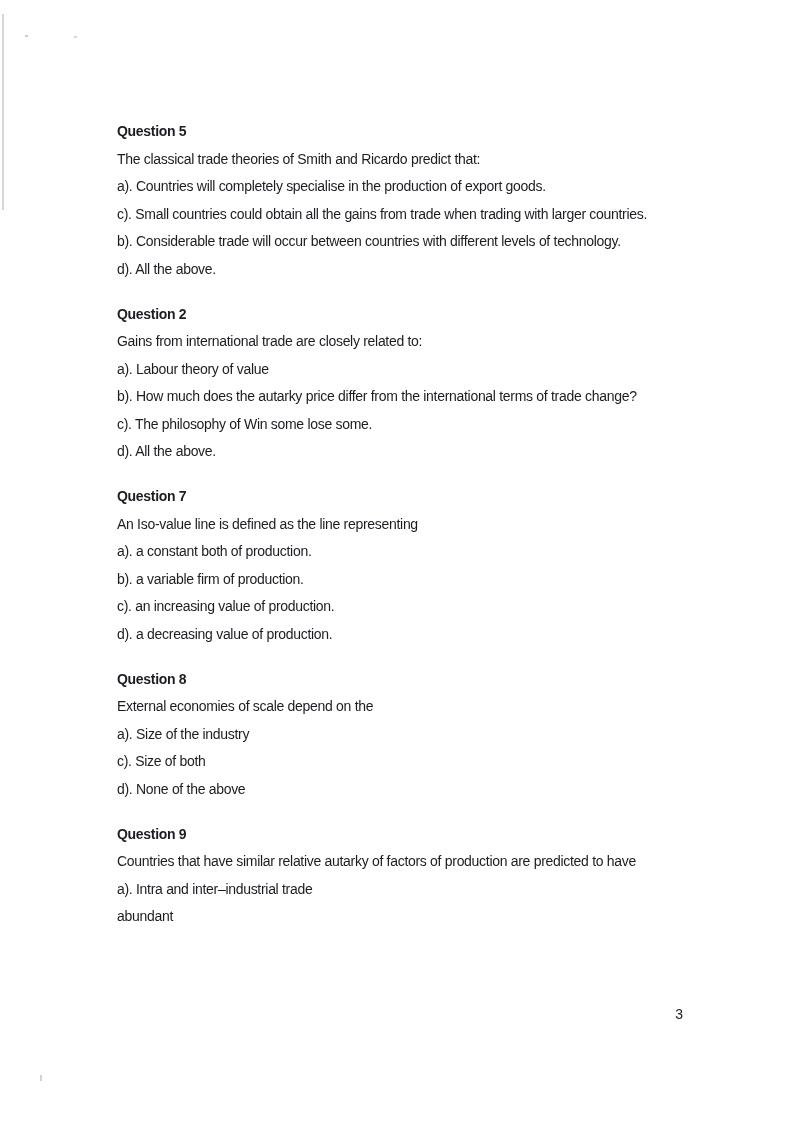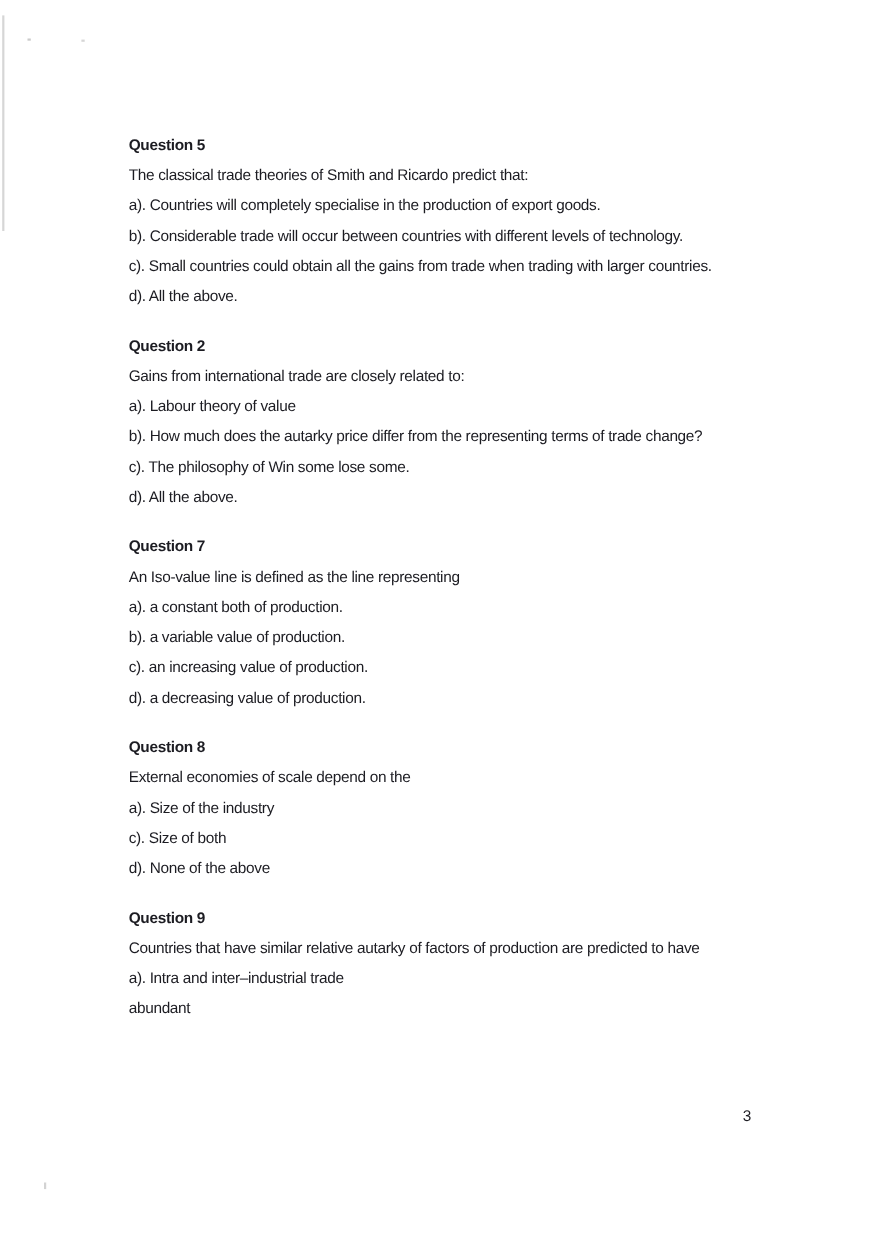--- a/index.html
+++ b/index.html
@@ -91,39 +91,39 @@
   <span class="artifact-dot-a"></span>
   <span class="artifact-dot-b"></span>
   <span class="artifact-dot-c"></span>
 
   <div class="content">
 
     <section class="qblock">
       <p class="line qtitle">Question 5</p>
       <p class="line">The classical trade theories of Smith and Ricardo predict that:</p>
       <p class="line">a). Countries will completely specialise in the production of export goods.</p>
+      <p class="line">c). Small countries could obtain all the gains from trade when trading with larger countries.</p>
       <p class="line">b). Considerable trade will occur between countries with different levels of technology.</p>
-      <p class="line">c). Small countries could obtain all the gains from trade when trading with larger countries.</p>
       <p class="line">d). All the above.</p>
     </section>
 
     <section class="qblock">
       <p class="line qtitle">Question 2</p>
       <p class="line">Gains from international trade are closely related to:</p>
       <p class="line">a). Labour theory of value</p>
-      <p class="line">b). How much does the autarky price differ from the representing terms of trade change?</p>
+      <p class="line">b). How much does the autarky price differ from the international terms of trade change?</p>
       <p class="line">c). The philosophy of Win some lose some.</p>
       <p class="line">d). All the above.</p>
     </section>
 
     <section class="qblock">
       <p class="line qtitle">Question 7</p>
       <p class="line">An Iso-value line is defined as the line representing</p>
       <p class="line">a). a constant both of production.</p>
-      <p class="line">b). a variable value of production.</p>
+      <p class="line">b). a variable firm of production.</p>
       <p class="line">c). an increasing value of production.</p>
       <p class="line">d). a decreasing value of production.</p>
     </section>
 
     <section class="qblock">
       <p class="line qtitle">Question 8</p>
       <p class="line">External economies of scale depend on the</p>
       <p class="line">a). Size of the industry</p>
       <p class="line">c). Size of both</p>
       <p class="line">d). None of the above</p>

